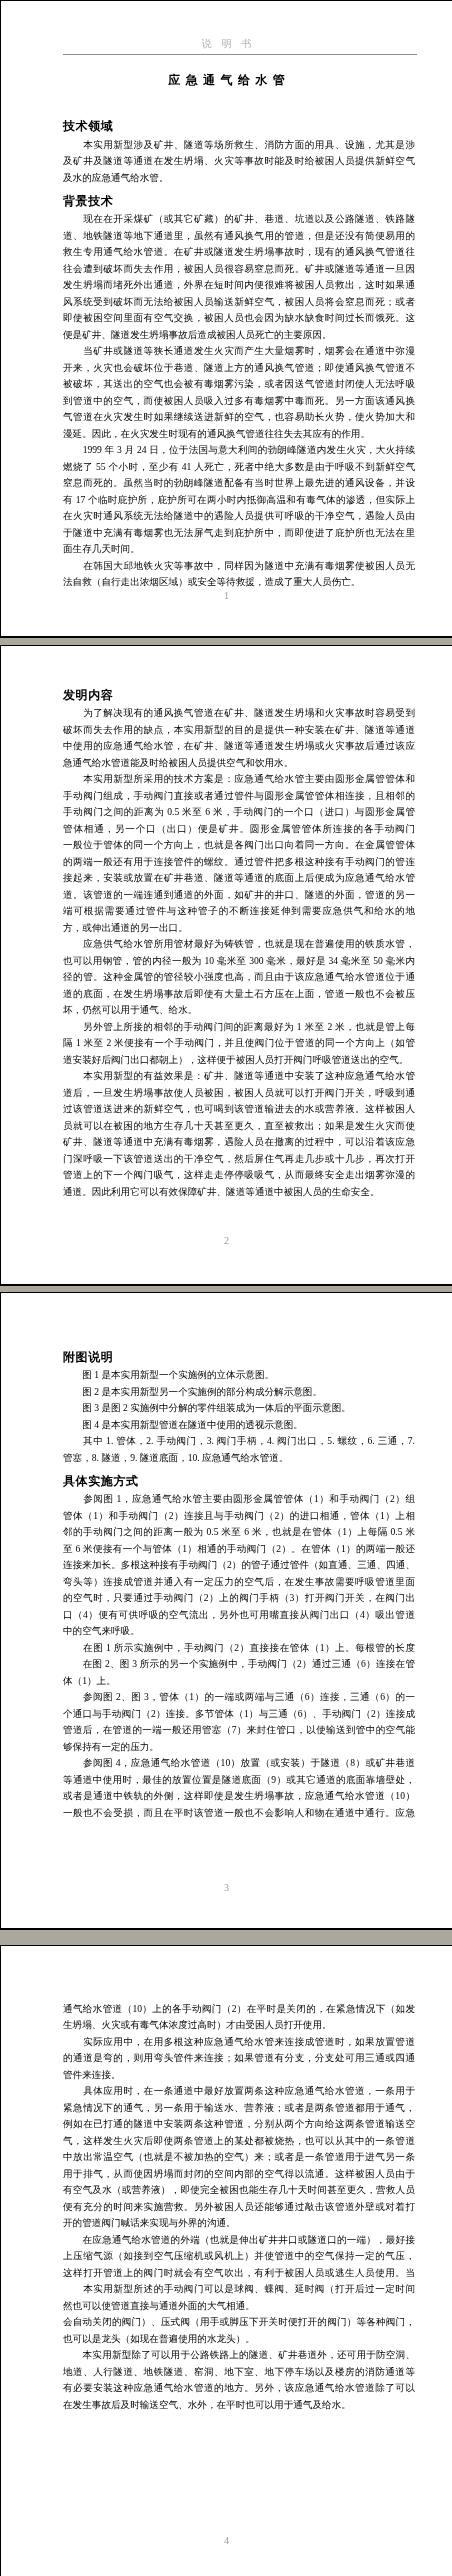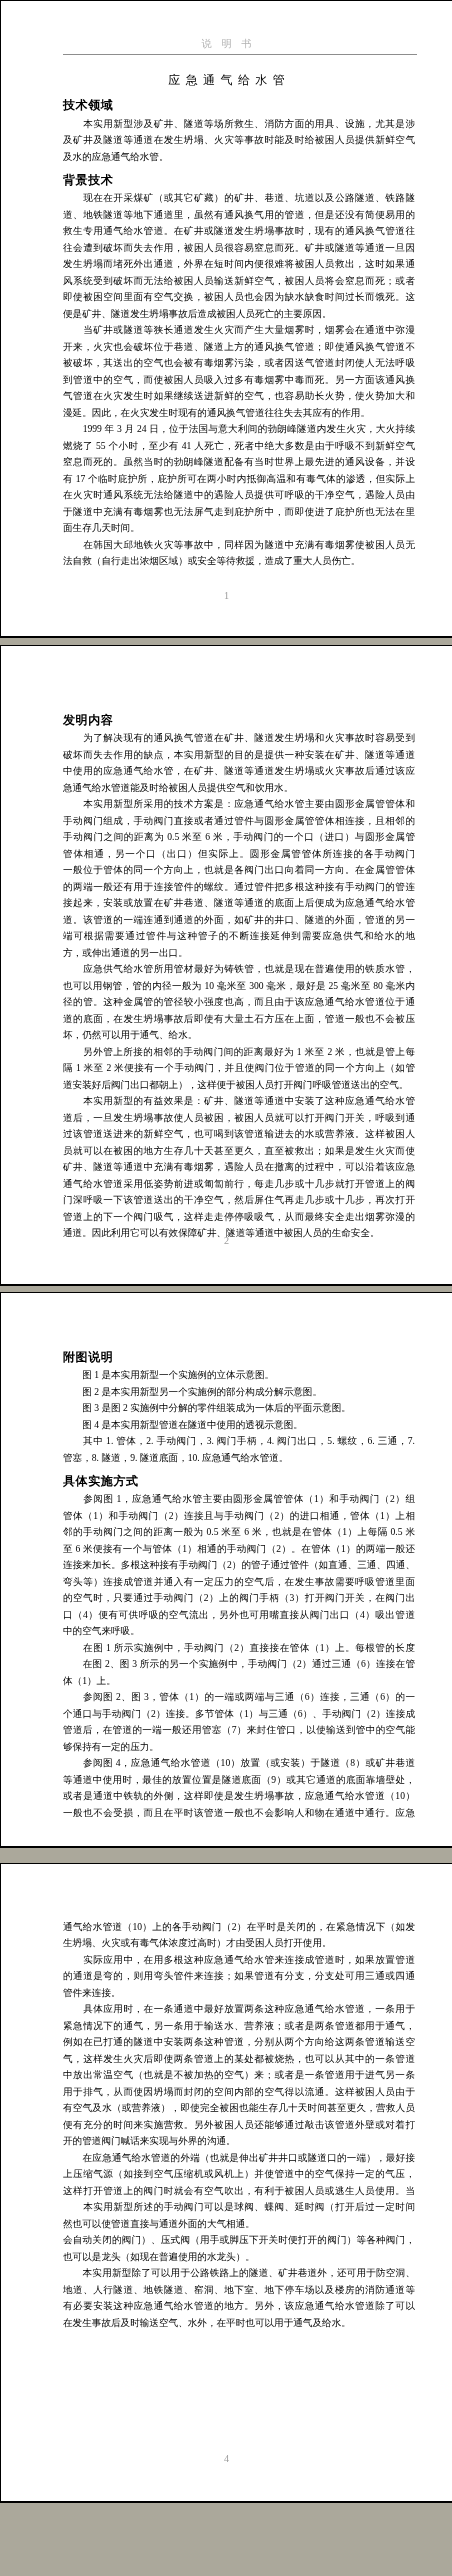--- a/index.html
+++ b/index.html
@@ -13,21 +13,21 @@
     position:relative;
     box-sizing:border-box;
     background:#ffffff;
     border:1.2px solid #000;
     border-top-width:0.6px;
     border-bottom-width:2.4px;
     overflow:hidden;
   }
   #page1{height:638px;border-top-width:1.2px;}
   #page2{height:641px;margin-top:6.6px;}
-  #page3{height:556px;margin-top:6px;}
+  #page3{height:638px;margin-top:6px;}
   #page4{height:640px;margin-top:15px;}
 
   .doc-header{
     margin-top:35px;
     line-height:16px;
     text-align:center;
     color:#b2b2b2;
     font-size:10.2px;
     letter-spacing:9.6px;
     padding-left:9.6px;
@@ -35,43 +35,43 @@
   .rule{
     height:0;
     border-top:0.6px solid #8d8d8d;
     margin:2.4px 0 0 62px;
     width:354px;
   }
   .doc-title{
     margin-top:17px;
     line-height:17px;
     text-align:center;
-    font-weight:normal;
+    font-weight:bold;
     font-size:12px;
     letter-spacing:5.4px;
     padding-left:5.4px;
   }
   .content{
     padding-left:62px;
     padding-right:37px;
     font-size:9.6px;
     line-height:16.5px;
   }
-  #page2 .content{padding-top:60px;}
+  #page2 .content{padding-top:35px;}
   #page3 .content{padding-top:50px;}
   #page4 .content{padding-top:55px;}
 
   .h{
     font-size:12px;
     font-weight:bold;
     line-height:16.5px;
     letter-spacing:0.6px;
     margin:6.6px 0 1.8px 0;
   }
-  #page1 .content .h:first-child{margin-top:8px;}
+  #page1 .content .h:first-child{margin-top:29px;}
   .line{
     text-align:justify;
     height:16.5px;
     overflow:hidden;
   }
   .line.j{text-align-last:justify;}
   .line.l{text-align-last:left;}
 
   .page-num{
     position:absolute;
@@ -127,41 +127,40 @@
 <div class="page" id="page2">
   <div class="content">
       <div class="h">发明内容</div>
       <div class="line j">　　为了解决现有的通风换气管道在矿井、隧道发生坍塌和火灾事故时容易受到</div>
       <div class="line j">破坏而失去作用的缺点，本实用新型的目的是提供一种安装在矿井、隧道等通道</div>
       <div class="line j">中使用的应急通气给水管，在矿井、隧道等通道发生坍塌或火灾事故后通过该应</div>
       <div class="line l">急通气给水管道能及时给被困人员提供空气和饮用水。</div>
       <div class="line j">　　本实用新型所采用的技术方案是：应急通气给水管主要由圆形金属管管体和</div>
       <div class="line j">手动阀门组成，手动阀门直接或者通过管件与圆形金属管管体相连接，且相邻的</div>
       <div class="line j">手动阀门之间的距离为 0.5 米至 6 米，手动阀门的一个口（进口）与圆形金属管</div>
-      <div class="line j">管体相通，另一个口（出口）但实际上。圆形金属管管体所连接的各手动阀门</div>
+      <div class="line j">管体相通，另一个口（出口）便是矿井。圆形金属管管体所连接的各手动阀门</div>
       <div class="line j">一般位于管体的同一个方向上，也就是各阀门出口向着同一方向。在金属管管体</div>
       <div class="line j">的两端一般还有用于连接管件的螺纹。通过管件把多根这种接有手动阀门的管连</div>
       <div class="line j">接起来，安装或放置在矿井巷道、隧道等通道的底面上后便成为应急通气给水管</div>
       <div class="line j">道。该管道的一端连通到通道的外面，如矿井的井口、隧道的外面，管道的另一</div>
       <div class="line j">端可根据需要通过管件与这种管子的不断连接延伸到需要应急供气和给水的地</div>
       <div class="line l">方，或伸出通道的另一出口。</div>
       <div class="line j">　　应急供气给水管所用管材最好为铸铁管，也就是现在普遍使用的铁质水管，</div>
-      <div class="line j">也可以用钢管，管的内径一般为 10 毫米至 300 毫米，最好是 25 毫米至 80 毫米内</div>
+      <div class="line j">也可以用钢管，管的内径一般为 10 毫米至 300 毫米，最好是 34 毫米至 50 毫米内</div>
       <div class="line j">径的管。这种金属管的管径较小强度也高，而且由于该应急通气给水管道位于通</div>
       <div class="line j">道的底面，在发生坍塌事故后即使有大量土石方压在上面，管道一般也不会被压</div>
       <div class="line l">坏，仍然可以用于通气、给水。</div>
       <div class="line j">　　另外管上所接的相邻的手动阀门间的距离最好为 1 米至 2 米，也就是管上每</div>
       <div class="line j">隔 1 米至 2 米便接有一个手动阀门，并且使阀门位于管道的同一个方向上（如管</div>
       <div class="line l">道安装好后阀门出口都朝上），这样便于被困人员打开阀门呼吸管道送出的空气。</div>
       <div class="line j">　　本实用新型的有益效果是：矿井、隧道等通道中安装了这种应急通气给水管</div>
       <div class="line j">道后，一旦发生坍塌事故使人员被困，被困人员就可以打开阀门开关，呼吸到通</div>
       <div class="line j">过该管道送进来的新鲜空气，也可喝到该管道输进去的水或营养液。这样被困人</div>
       <div class="line j">员就可以在被困的地方生存几十天甚至更久，直至被救出；如果是发生火灾而使</div>
       <div class="line j">矿井、隧道等通道中充满有毒烟雾，遇险人员在撤离的过程中，可以沿着该应急</div>
-      <div class="line j">通气给水管道采用低姿势前进或匍匐前行，每走几步或十几步就打开管道上的阀</div>
       <div class="line j">门深呼吸一下该管道送出的干净空气，然后屏住气再走几步或十几步，再次打开</div>
       <div class="line j">管道上的下一个阀门吸气，这样走走停停吸吸气，从而最终安全走出烟雾弥漫的</div>
       <div class="line l">通道。因此利用它可以有效保障矿井、隧道等通道中被困人员的生命安全。</div>
     </div>
   <div class="page-num">2</div>
 </div>
 
 <div class="page" id="page3">
   <div class="content">
       <div class="h">附图说明</div>

